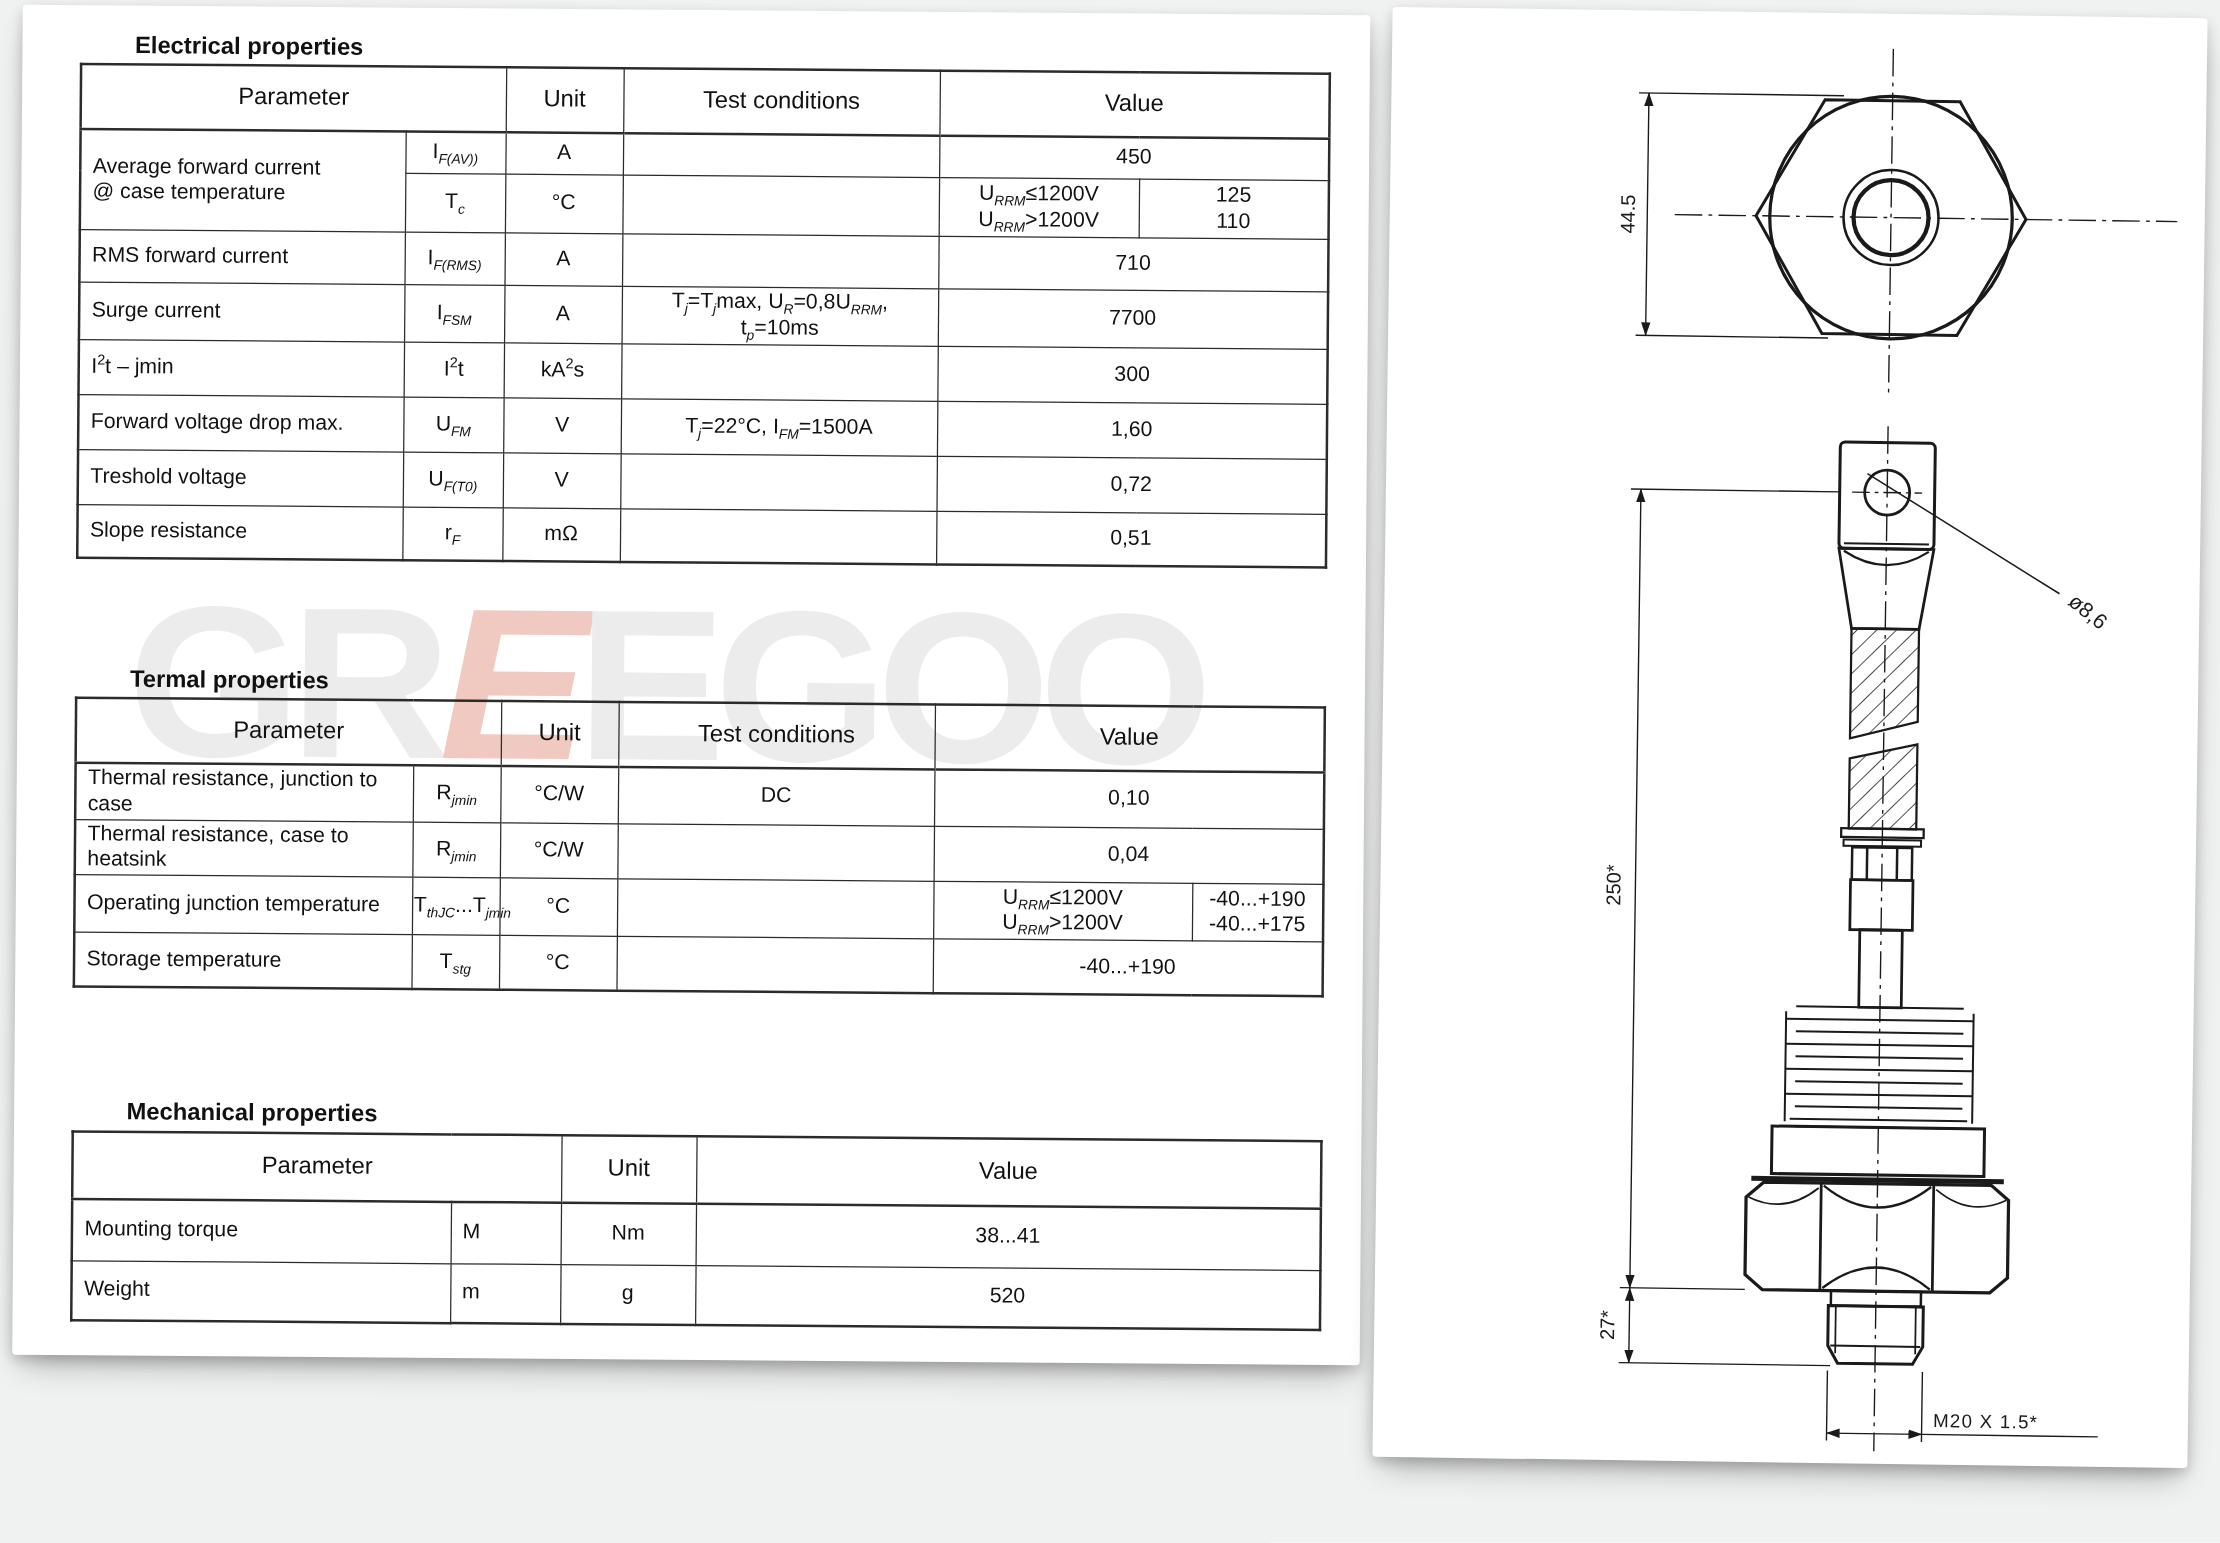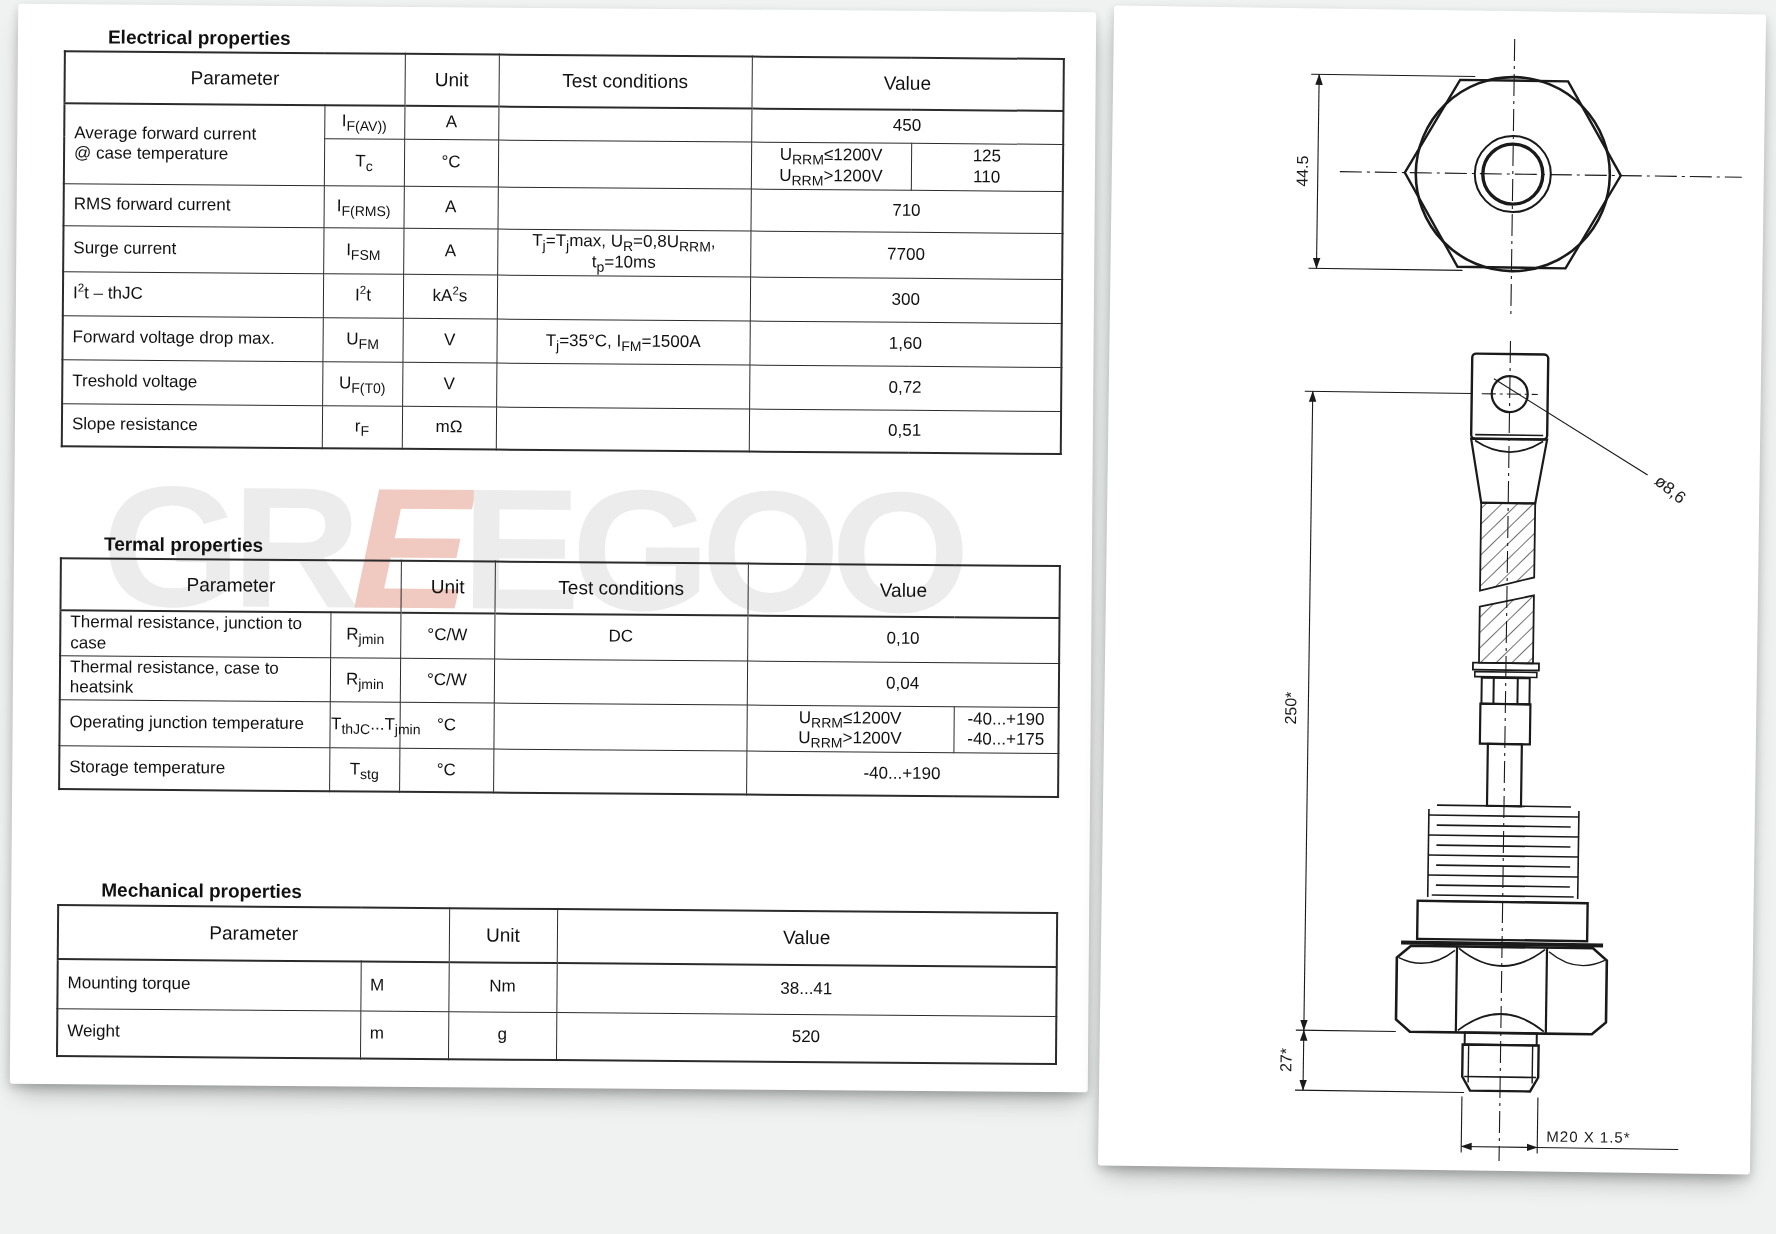--- a/index.html
+++ b/index.html
@@ -36,21 +36,21 @@
   table.props{border:2.5px solid #2b2b2b;}
   table.props th{
     font-size:19px;font-weight:400;border-bottom-width:2.2px;
     text-align:center;vertical-align:middle;background:transparent;
   }
   table.props td{vertical-align:middle;line-height:1.22;background:transparent;}
   td.name{text-align:left;padding-left:9px;}
   td.sym,td.unit,td.test,td.val,td.cond,td.vals{text-align:center;}
   td.val{text-align:center;}
   .pre{white-space:pre-line;}
-  sub{font-size:14px;line-height:0;}
+  sub{font-size:11px;line-height:0;font-style:italic;}
   sup{font-size:11.5px;line-height:0;}
 
   svg text{fill:#1a1a1a;}
 </style>
 </head>
 <body>
 
 <div class="page" id="page-left">
 
   <div class="wm"><span>GR</span><span class="acc">E</span><span>EGOO</span></div>
@@ -97,31 +97,31 @@
       <td class="val" colspan="2">710</td>
     </tr>
     <tr style="height:46px">
       <td class="name">Surge current</td>
       <td class="sym"><span>I</span><sub>FSM</sub></td>
       <td class="unit">A</td>
       <td class="test"><span>T</span><sub>j</sub><span>=T</span><sub>j</sub><span>max, U</span><sub>R</sub><span>=0,8U</span><sub>RRM</sub><span>,</span><br><span>t</span><sub>p</sub><span>=10ms</span></td>
       <td class="val" colspan="2">7700</td>
     </tr>
     <tr style="height:44px">
-      <td class="name"><span>I</span><sup>2</sup><span>t – thJC</span></td>
+      <td class="name"><span>I</span><sup>2</sup><span>t – jmin</span></td>
       <td class="sym"><span>I</span><sup>2</sup><span>t</span></td>
       <td class="unit"><span>kA</span><sup>2</sup><span>s</span></td>
       <td class="test"></td>
       <td class="val" colspan="2">300</td>
     </tr>
     <tr style="height:44px">
       <td class="name">Forward voltage drop max.</td>
       <td class="sym"><span>U</span><sub>FM</sub></td>
       <td class="unit">V</td>
-      <td class="test"><span>T</span><sub>j</sub><span>=35°C, I</span><sub>FM</sub><span>=1500A</span></td>
+      <td class="test"><span>T</span><sub>j</sub><span>=22°C, I</span><sub>FM</sub><span>=1500A</span></td>
       <td class="val" colspan="2">1,60</td>
     </tr>
     <tr style="height:44px">
       <td class="name">Treshold voltage</td>
       <td class="sym"><span>U</span><sub>F(T0)</sub></td>
       <td class="unit">V</td>
       <td class="test"></td>
       <td class="val" colspan="2">0,72</td>
     </tr>
     <tr style="height:43px">

